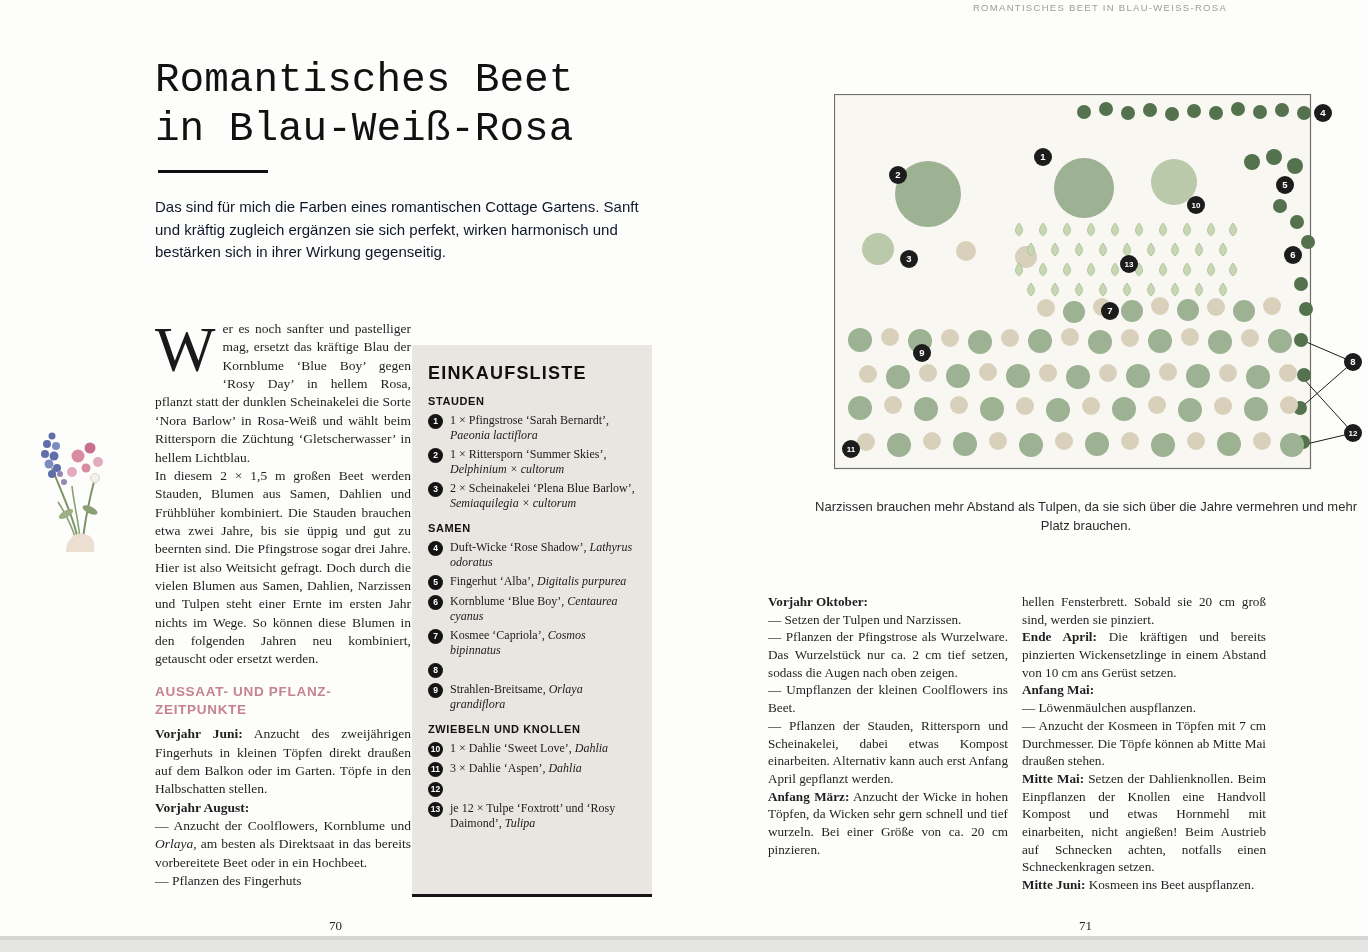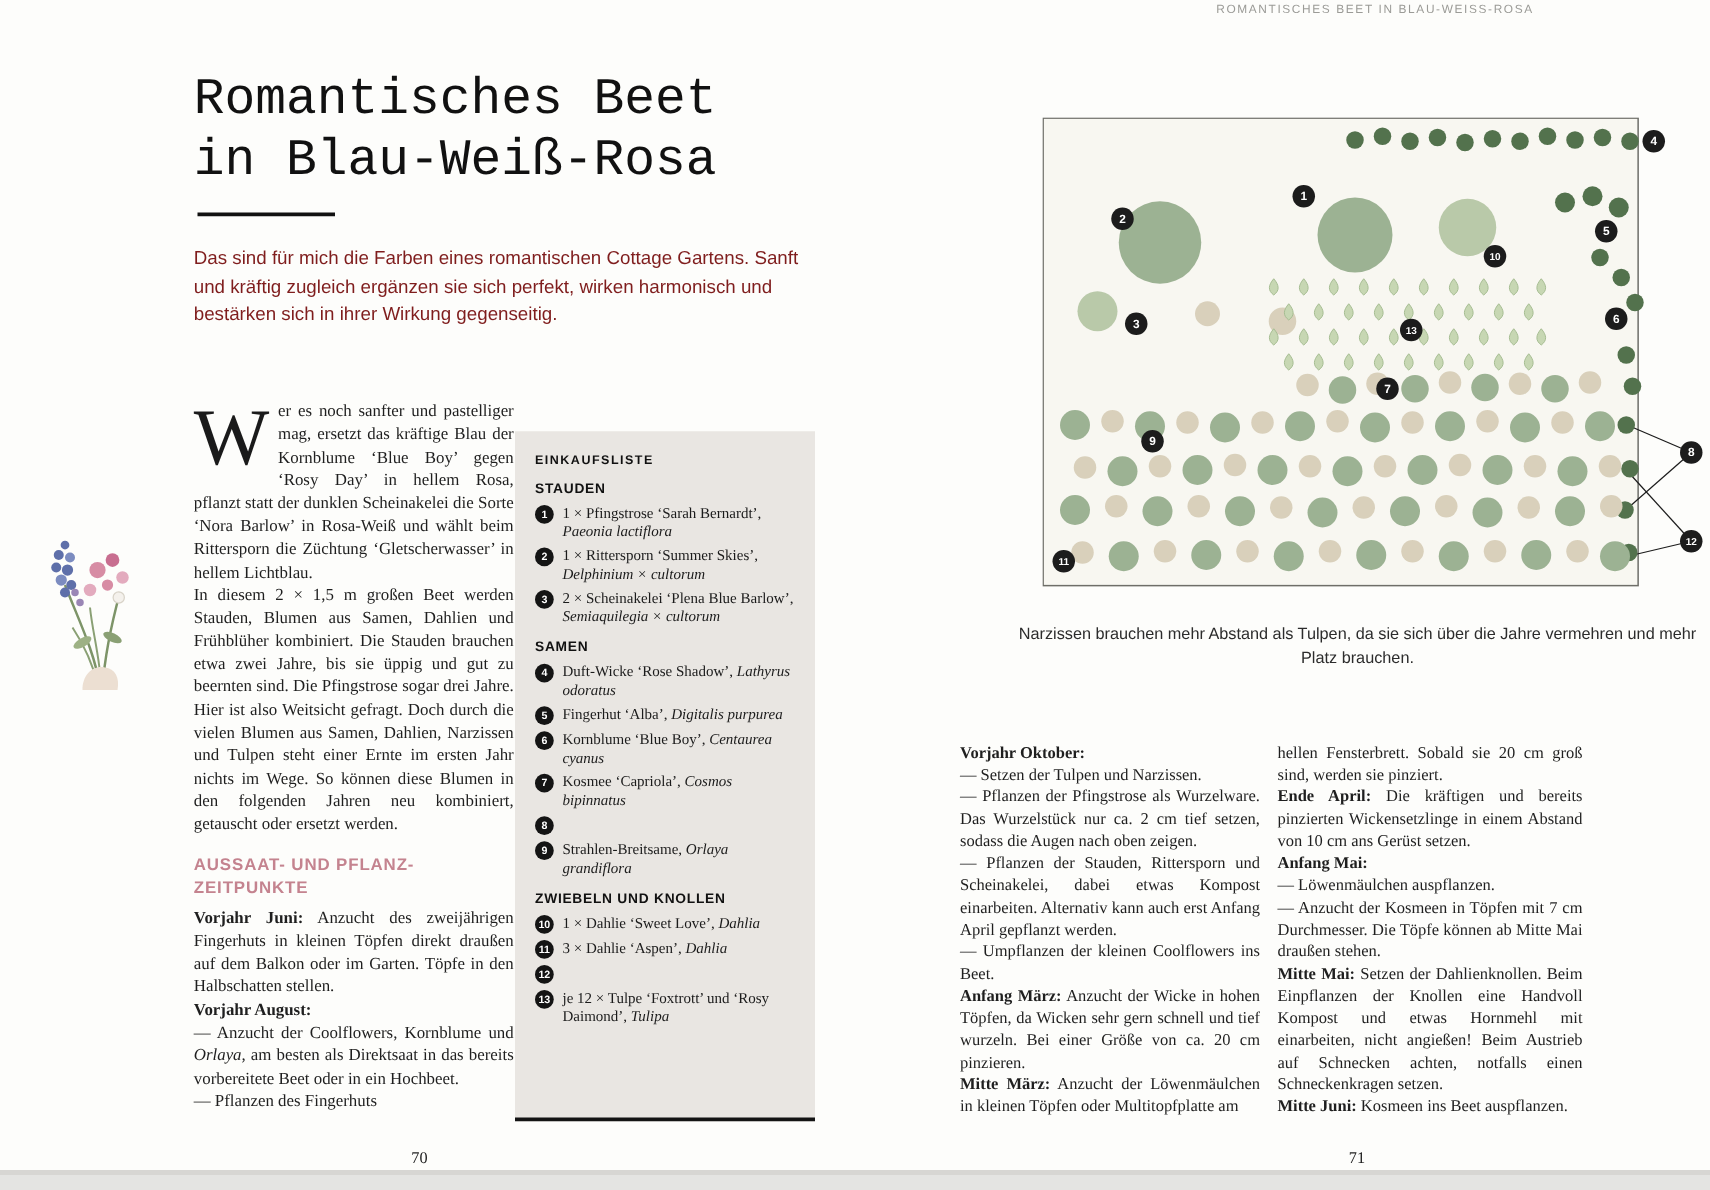--- a/index.html
+++ b/index.html
@@ -4,32 +4,32 @@
 <style>
   html,body{margin:0;padding:0;background:#e4e4e2;}
   .spread{position:relative;width:1368px;height:940px;background:#fdfdfb;overflow:hidden;
           font-family:"Liberation Serif",serif;color:#1f1f1f;}
   .runhead{position:absolute;top:2px;left:950px;width:300px;text-align:center;
            font-family:"Liberation Sans",sans-serif;font-size:9.5px;letter-spacing:1.3px;color:#9b9b97;}
   .title{position:absolute;left:155px;top:56px;margin:0;font-weight:normal;
          font-family:Liberation Mono, monospace;font-size:41px;line-height:1.2;color:#111;}
   .title-rule{position:absolute;left:158px;top:170px;width:110px;height:3px;background:#111;}
   .intro{position:absolute;left:155px;top:196px;width:500px;margin:0;
-         font-family:"Liberation Sans",sans-serif;font-size:15px;line-height:1.5;color:#7f1d1d;}
+         font-family:"Liberation Sans",sans-serif;font-size:15px;line-height:1.5;color:#0f172a;}
   .bouquet{position:absolute;left:32px;top:422px;}
   .bodycol{position:absolute;left:155px;top:320px;width:256px;font-size:13.5px;line-height:1.36;
            text-align:justify;hyphens:auto;}
   .bodycol p{margin:0;}
   .dropcap{float:left;font-size:64px;line-height:0.8;padding:4px 7px 0 0;color:#1a1a1a;}
   .sched-heading{font-family:"Liberation Sans",sans-serif;font-weight:bold;font-size:13.5px;
                  letter-spacing:0.7px;color:#c4838f;margin:14px 0 6px;line-height:1.35;}
   .bodycol b,.rcol b{font-weight:bold;}
   .shopbox{position:absolute;left:412px;top:345px;width:240px;height:552px;background:#e9e6e2;
            border-bottom:3px solid #141414;box-sizing:border-box;padding:18px 16px;overflow:hidden;}
-  .shop-title{font-family:"Liberation Sans",sans-serif;font-weight:bold;font-size:10px;
+  .shop-title{font-family:"Liberation Sans",sans-serif;font-weight:bold;font-size:18px;
               letter-spacing:1.2px;color:#111;margin-bottom:8px;}
   .shop-group-header{font-family:"Liberation Sans",sans-serif;font-weight:bold;font-size:11px;
                      letter-spacing:0.6px;color:#111;margin:11px 0 6px;}
   .shop-item{display:flex;margin-bottom:4px;font-size:12px;line-height:1.25;color:#1b1b1b;}
   .shop-num{flex:0 0 15px;width:15px;height:15px;border-radius:50%;background:#141414;color:#fff;
             font-family:"Liberation Sans",sans-serif;font-size:8.5px;font-weight:bold;
             display:flex;align-items:center;justify-content:center;margin:1px 7px 0 0;}
   .diagram{position:absolute;left:834px;top:94px;}
   .caption{position:absolute;left:806px;top:498px;width:560px;text-align:center;
            font-family:"Liberation Sans",sans-serif;font-size:13px;line-height:1.45;color:#2c2c2c;}
@@ -317,24 +317,23 @@
         <circle cx="295" cy="170" r="9" fill="#1c1c1c"></circle>
         <text x="295" y="173.2" text-anchor="middle" fill="#ffffff" font-family="&quot;Liberation Sans&quot;, sans-serif" font-size="8" font-weight="bold">13</text>
       </svg>
   </div>
   <div class="caption">Narzissen brauchen mehr Abstand als Tulpen, da sie sich über die Jahre vermehren und mehr Platz brauchen.</div>
 
   <div class="rcol" id="right-col1">
       <p><b>Vorjahr Oktober:</b></p>
       <p>— Setzen der Tulpen und Narzissen.</p>
       <p>— Pflanzen der Pfingstrose als Wurzelware. Das Wurzelstück nur ca. 2 cm tief setzen, sodass die Augen nach oben zeigen.</p>
+      <p>— Umpflanzen der kleinen Coolflowers ins Beet.</p>
       <p>— Pflanzen der Stauden, Rittersporn und Scheinakelei, dabei etwas Kompost einarbeiten. Alternativ kann auch erst Anfang April gepflanzt werden.</p>
-      <p>— Umpflanzen der kleinen Coolflowers ins Beet.</p>
       <p><b>Anfang März:</b> Anzucht der Wicke in hohen Töpfen, da Wicken sehr gern schnell und tief wurzeln. Bei einer Größe von ca. 20 cm pinzieren.</p>
-      <p><b>Mitte März:</b> Anzucht der Löwenmäulchen in kleinen Töpfen oder Multitopfplatte am</p>
     </div>
   <div class="rcol" id="right-col2">
       <p>hellen Fensterbrett. Sobald sie 20 cm groß sind, werden sie pinziert.</p>
       <p><b>Ende April:</b> Die kräftigen und bereits pinzierten Wickensetzlinge in einem Abstand von 10 cm ans Gerüst setzen.</p>
       <p><b>Anfang Mai:</b></p>
       <p>— Löwenmäulchen auspflanzen.</p>
       <p>— Anzucht der Kosmeen in Töpfen mit 7 cm Durchmesser. Die Töpfe können ab Mitte Mai draußen stehen.</p>
       <p><b>Mitte Mai:</b> Setzen der Dahlienknollen. Beim Einpflanzen der Knollen eine Handvoll Kompost und etwas Hornmehl mit einarbeiten, nicht angießen! Beim Austrieb auf Schnecken achten, notfalls einen Schneckenkragen setzen.</p>
       <p><b>Mitte Juni:</b> Kosmeen ins Beet auspflanzen.</p>
     </div>

